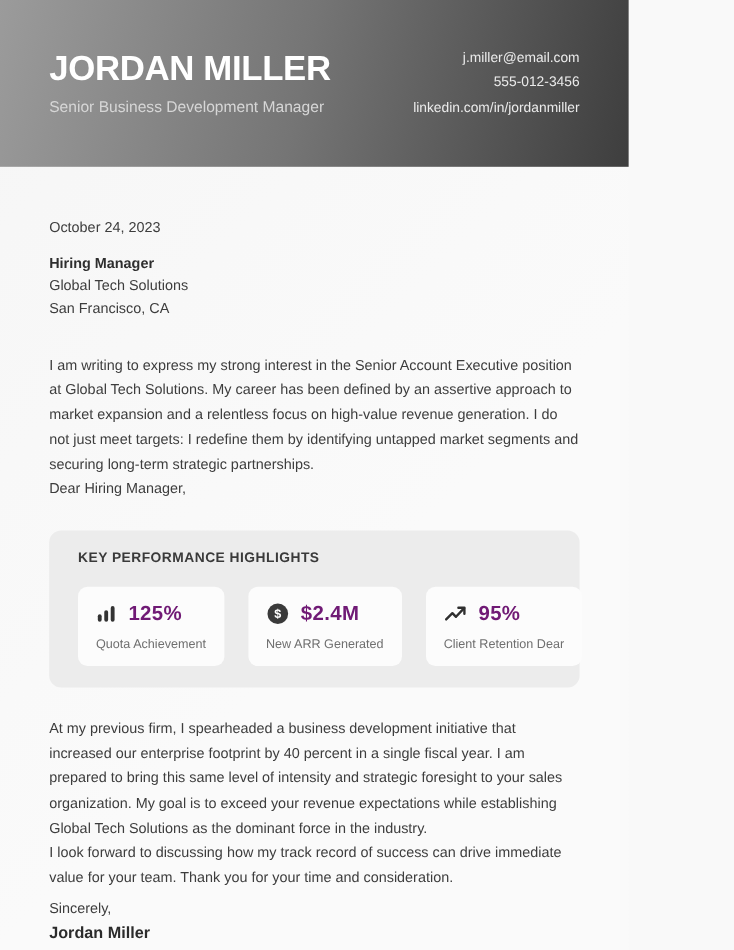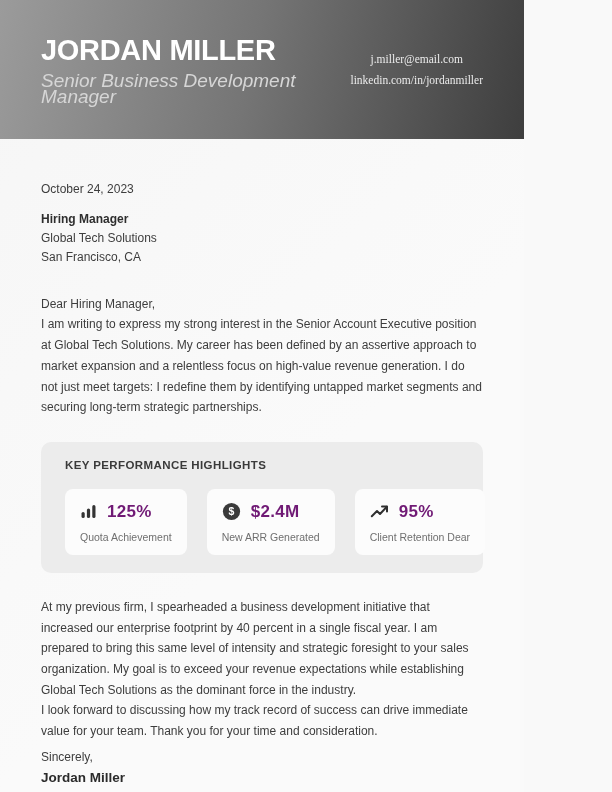--- a/index.html
+++ b/index.html
@@ -25,31 +25,29 @@
   }
   .name {
     font-size: 29px;
     font-weight: bold;
     letter-spacing: -0.3px;
     color: #ffffff;
     line-height: 32px;
   }
   .job-title {
     margin-top: 7px;
-    font-size: 19px;
+    font-size: 13px;
     color: #d6d6d6;
     line-height: 16px;
-    font-style: italic;
   }
   .contact {
-    text-align: center;
+    text-align: right;
     font-size: 11.5px;
     color: #ebebeb;
     line-height: 20.5px;
-    font-family: Liberation Serif, serif;
   }
   .main {
     padding: 40px 41px 0;
     font-size: 12px;
     line-height: 20.7px;
     color: #3d3d3d;
   }
   .date { margin-bottom: 10px; }
   .recipient { line-height: 19px; margin-bottom: 27px; }
   .recipient-name { font-weight: bold; color: #2e2e2e; }
@@ -103,37 +101,38 @@
 
 <div class="page">
 
   <div class="header">
     <div>
       <div class="name">JORDAN MILLER</div>
       <div class="job-title">Senior Business Development Manager</div>
     </div>
     <div class="contact">
       <div>j.miller@email.com</div>
+      <div>555-012-3456</div>
       <div>linkedin.com/in/jordanmiller</div>
     </div>
   </div>
 
   <div class="main">
 
     <div class="date">October 24, 2023</div>
 
     <div class="recipient">
       <div class="recipient-name">Hiring Manager</div>
       <div>Global Tech Solutions</div>
       <div>San Francisco, CA</div>
     </div>
 
     <div class="para">
+      <div>I am writing to express my strong interest in the Senior Account Executive position at Global Tech Solutions. My career has been defined by an assertive approach to market expansion and a relentless focus on high-value revenue generation. I do not just meet targets: I redefine them by identifying untapped market segments and securing long-term strategic partnerships.</div>
       <div>Dear Hiring Manager,</div>
-      <div>I am writing to express my strong interest in the Senior Account Executive position at Global Tech Solutions. My career has been defined by an assertive approach to market expansion and a relentless focus on high-value revenue generation. I do not just meet targets: I redefine them by identifying untapped market segments and securing long-term strategic partnerships.</div>
     </div>
 
     <div class="highlights-box">
       <div class="highlights-title">KEY PERFORMANCE HIGHLIGHTS</div>
       <div class="cards">
 
         <div class="card">
           <div class="stat-row">
             <span class="stat-icon">
               <svg width="17" height="17" viewBox="0 0 18 18">

